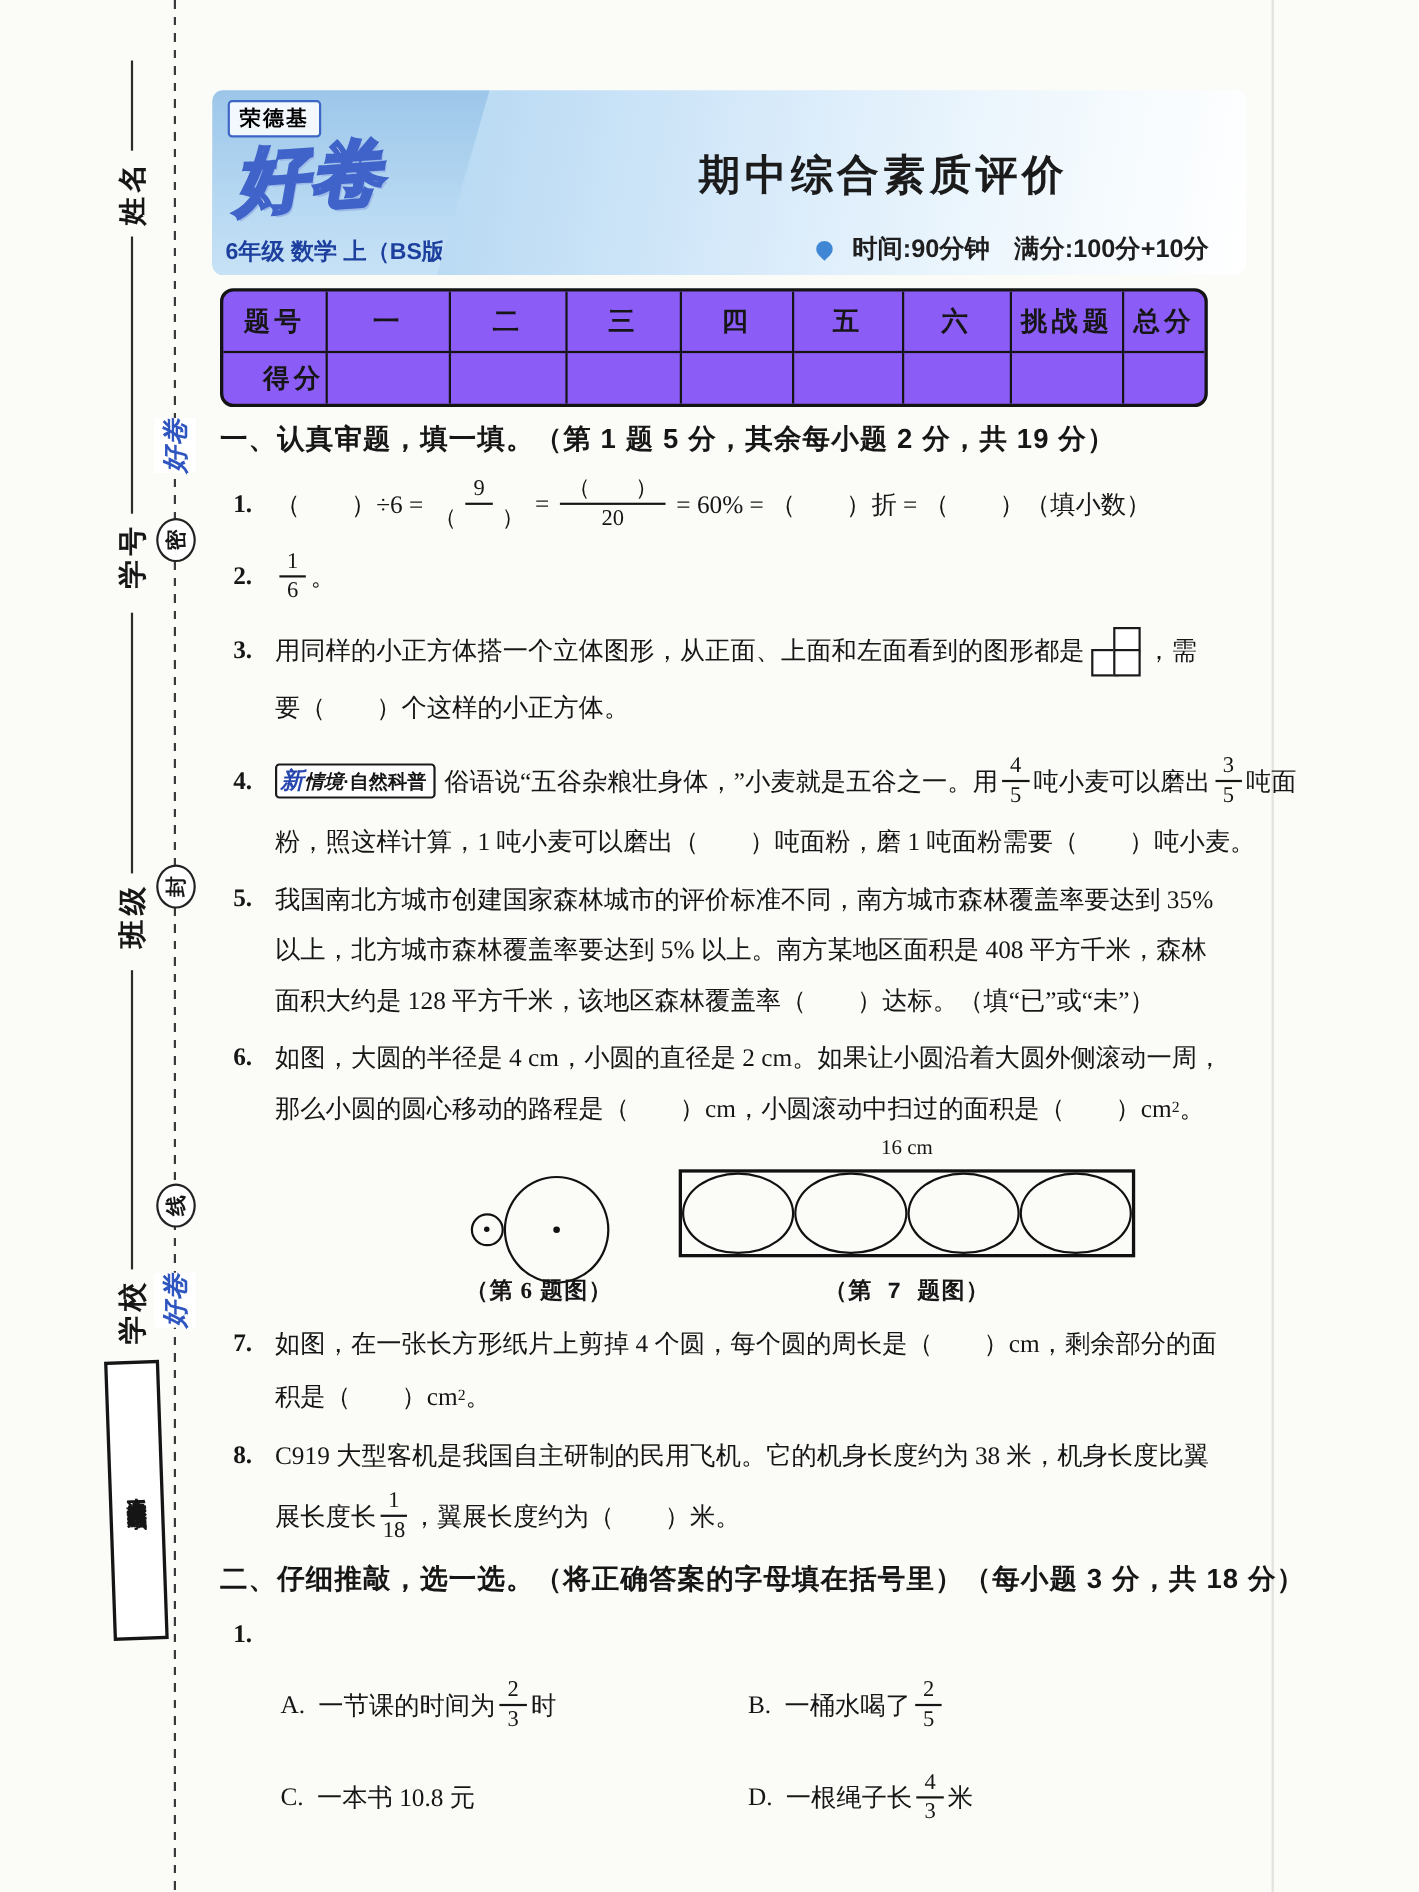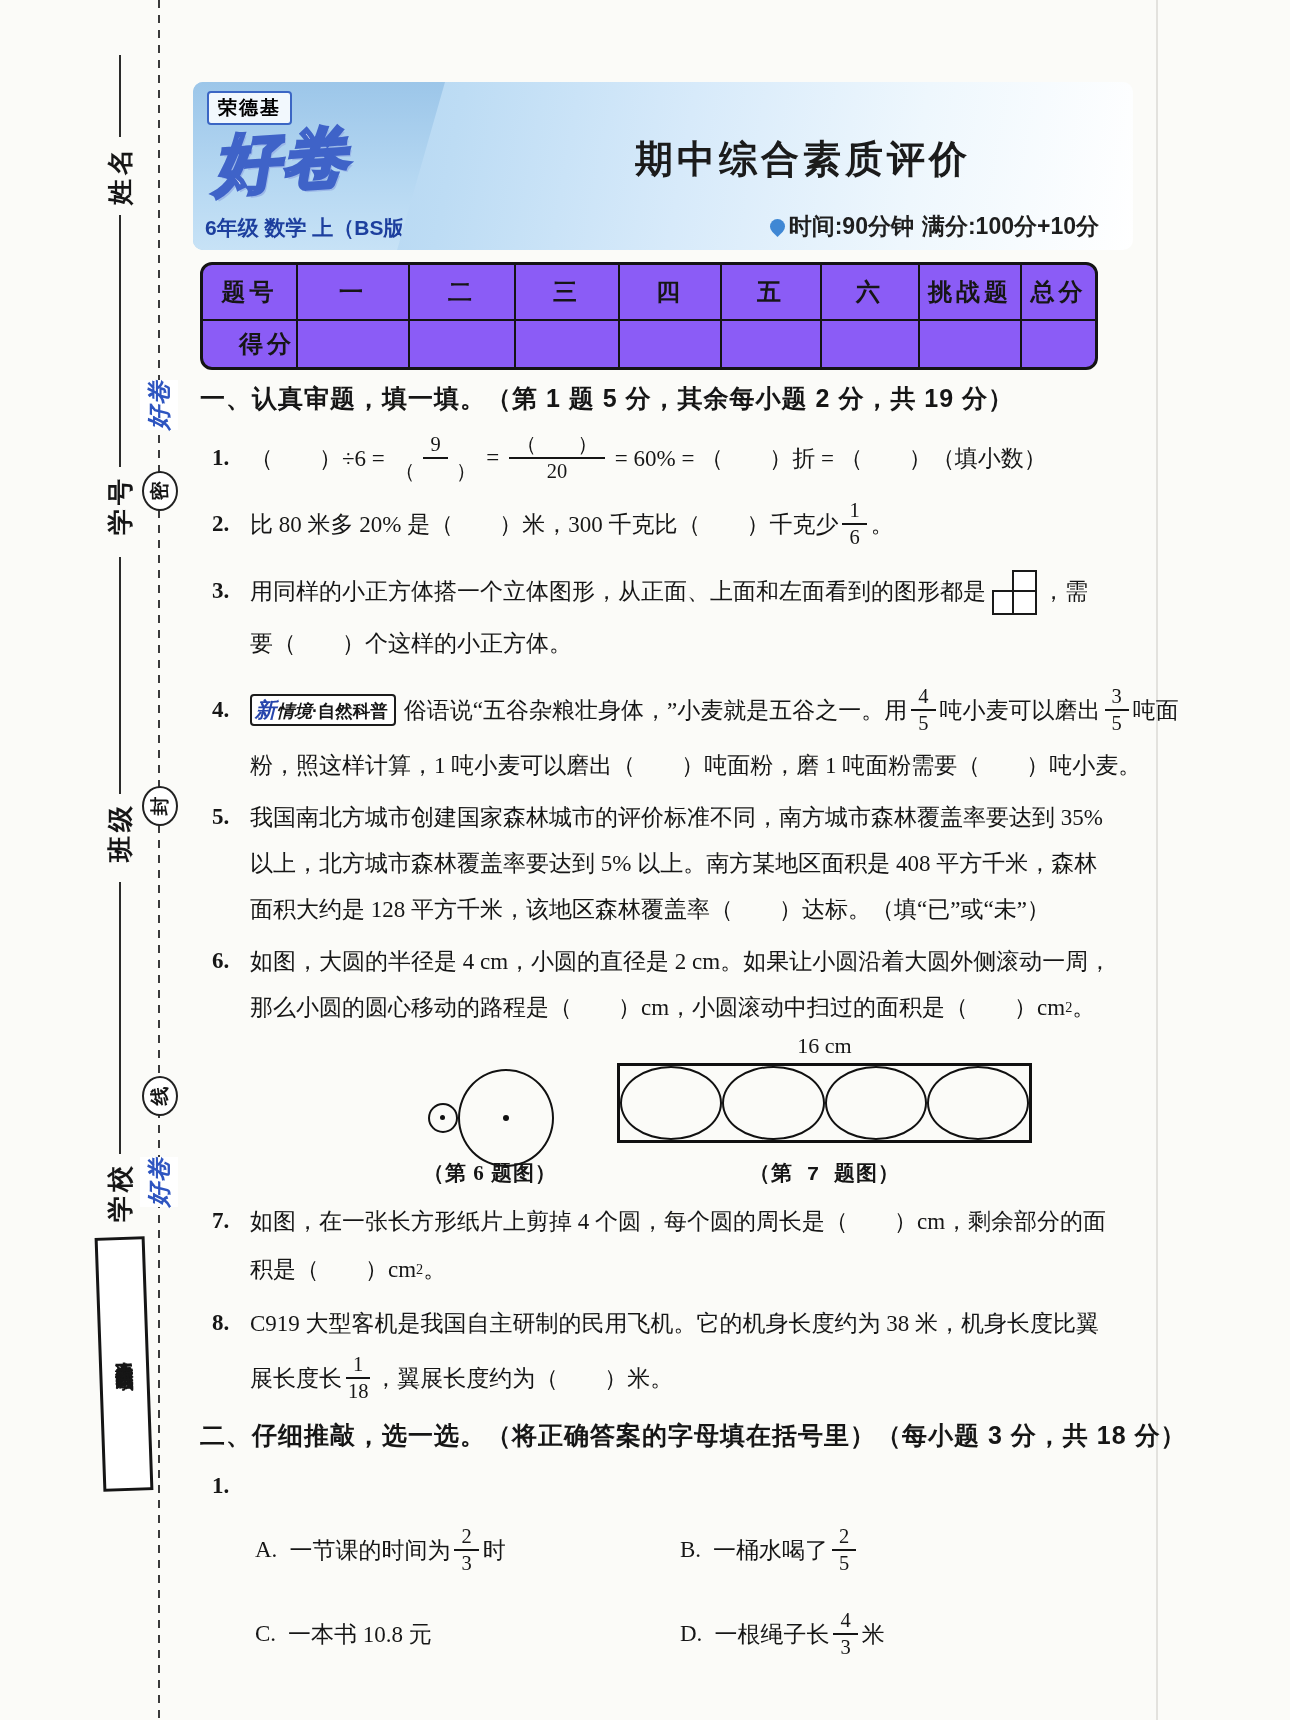--- a/index.html
+++ b/index.html
@@ -39,21 +39,21 @@
     font-family:"Liberation Sans","DejaVu Sans",sans-serif;letter-spacing:2px;}
   .biglogo{position:absolute;left:20px;top:34px;font-size:66px;font-weight:900;font-style:italic;
     color:#ffffff;-webkit-text-stroke:3px #3f63c8;text-stroke:3px #3f63c8;
     font-family:"Liberation Sans","DejaVu Sans",sans-serif;letter-spacing:2px;
     transform:rotate(-4deg);text-shadow:2px 3px 0 #9db9e8;}
   .edition{position:absolute;left:12px;bottom:8px;color:#1d3f9e;font-size:21px;font-weight:bold;
     font-family:"Liberation Sans","DejaVu Sans",sans-serif;white-space:nowrap;}
   .title{position:absolute;left:355px;top:52px;width:510px;text-align:center;font-size:38px;
     font-weight:900;color:#1b1b1b;letter-spacing:4px;
     font-family:"Liberation Sans","DejaVu Sans",sans-serif;}
-  .meta{position:absolute;right:34px;bottom:8px;display:flex;align-items:center;gap:8px;
+  .meta{position:absolute;right:34px;bottom:8px;display:flex;align-items:center;gap:22px;
     font-size:23px;font-weight:bold;color:#1e1e1e;
     font-family:"Liberation Sans","DejaVu Sans",sans-serif;}
   .drop{width:15px;height:15px;background:#3f87d4;border-radius:0 50% 50% 50%;
     transform:rotate(-135deg);display:inline-block;margin-right:-4px;}
 
   
   .tablewrap{position:absolute;left:200px;top:262px;width:892px;border:3px solid #141414;
     border-radius:12px;overflow:hidden;background:#8b5cf6;}
   .tablewrap table{width:100%;border-collapse:collapse;table-layout:fixed;}
   .tablewrap td{border:2px solid #141414;text-align:center;font-size:24px;font-weight:bold;
@@ -97,21 +97,21 @@
   
   .figs{position:relative;height:158px;margin:2px 0 8px 0;}
   .c-small{position:absolute;left:228px;top:70px;width:26px;height:26px;border:2px solid #111;
     border-radius:50%;}
   .c-small::after{content:"";position:absolute;left:10px;top:10px;width:5px;height:5px;
     background:#111;border-radius:50%;}
   .c-big{position:absolute;left:258px;top:36px;width:92px;height:94px;border:2px solid #111;
     border-radius:50%;}
   .c-big::after{content:"";position:absolute;left:43px;top:44px;width:6px;height:6px;
     background:#111;border-radius:50%;}
-  .f7label{position:absolute;left:417px;top:0;width:415px;text-align:center;font-size:22px;}
+  .f7label{position:absolute;left:417px;top:0;width:415px;text-align:center;font-size:19px;}
   .rect7{position:absolute;left:417px;top:30px;width:415px;height:80px;border:3px solid #111;
     display:flex;box-sizing:border-box;}
   .rect7 .ell{flex:1;border:2px solid #111;border-radius:50%;box-sizing:border-box;height:100%;}
   .cap{position:absolute;top:126px;font-size:21px;font-weight:bold;letter-spacing:1px;}
   .cap6{left:200px;width:180px;text-align:center;}
   .cap7{left:417px;width:415px;text-align:center;font-family:Liberation Mono, monospace;}
   
   .optrow{display:flex;margin-left:55px;min-height:72px;align-items:center;margin-bottom:12px;}
   .opt{display:flex;align-items:center;white-space:pre;}
   .opt.left{width:425px;}
@@ -223,21 +223,20 @@
       <span> = </span>
       <span class="frac">
         <span class="num">（　　）</span>
         <span class="den">20</span>
       </span>
       <span> = 60% = （　　）折 = （　　）（填小数）</span>
     </div>
 
     <div class="qline tall" style="margin-bottom:10px;">
       <span class="qno">2.</span>
-      <span>比 80 米多 20% 是（　　）米，300 千克比（　　）千克少</span>
       <span class="frac">
         <span class="num">1</span>
         <span class="den">6</span>
       </span>
       <span>。</span>
     </div>
 
     <div class="qline" style="min-height:52px;">
       <span class="qno">3.</span>
       <span>用同样的小正方体搭一个立体图形，从正面、上面和左面看到的图形都是</span>

